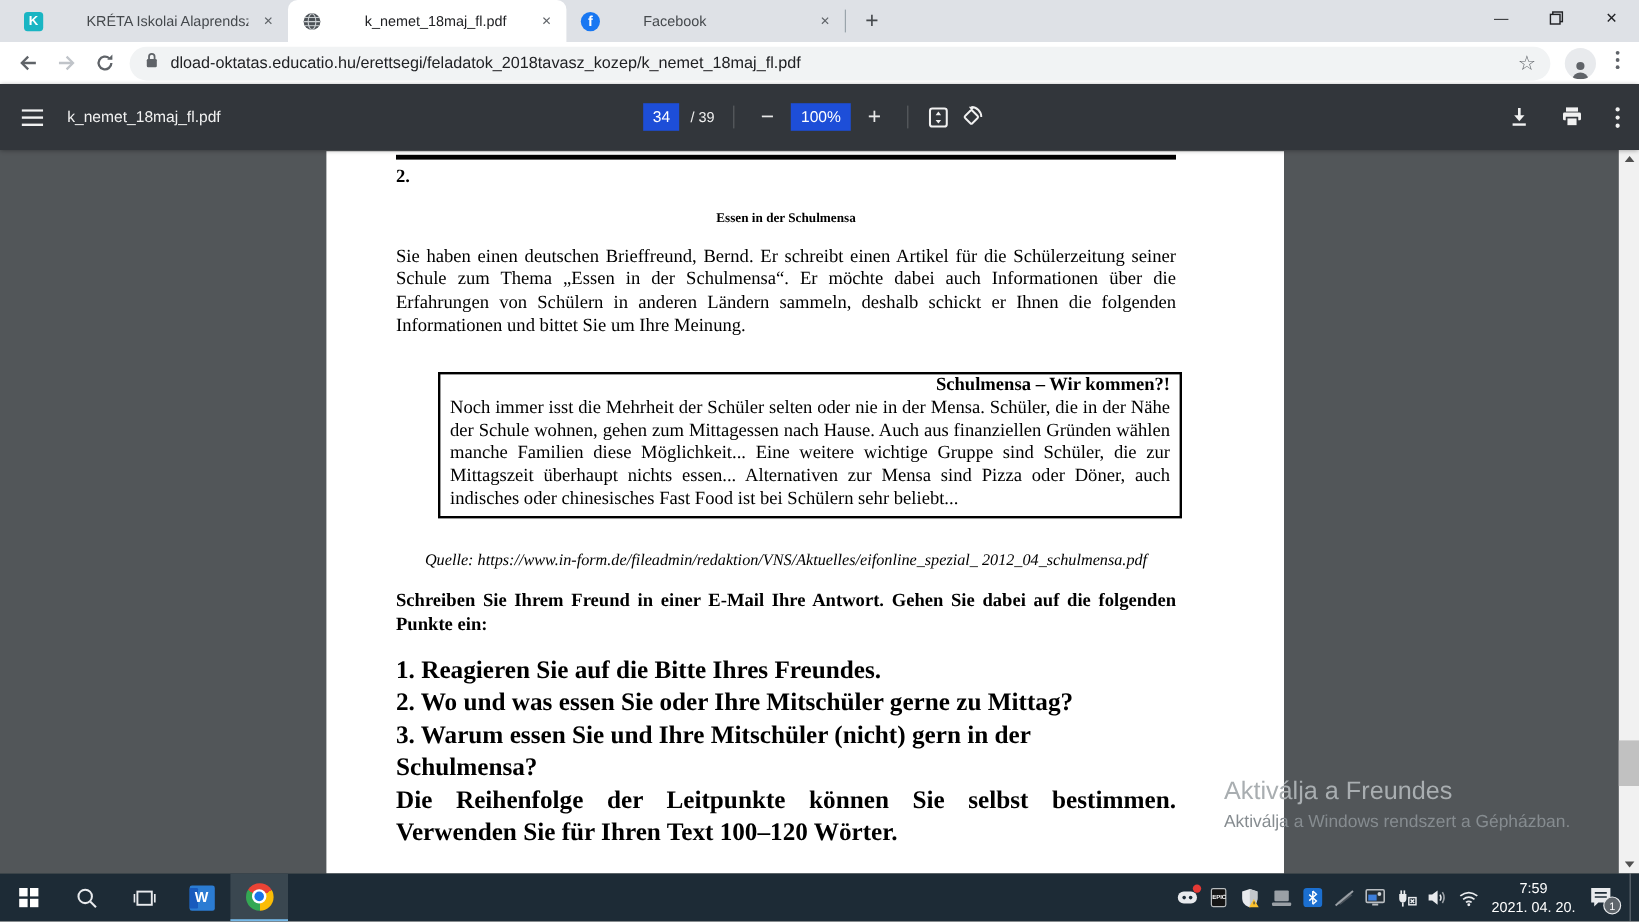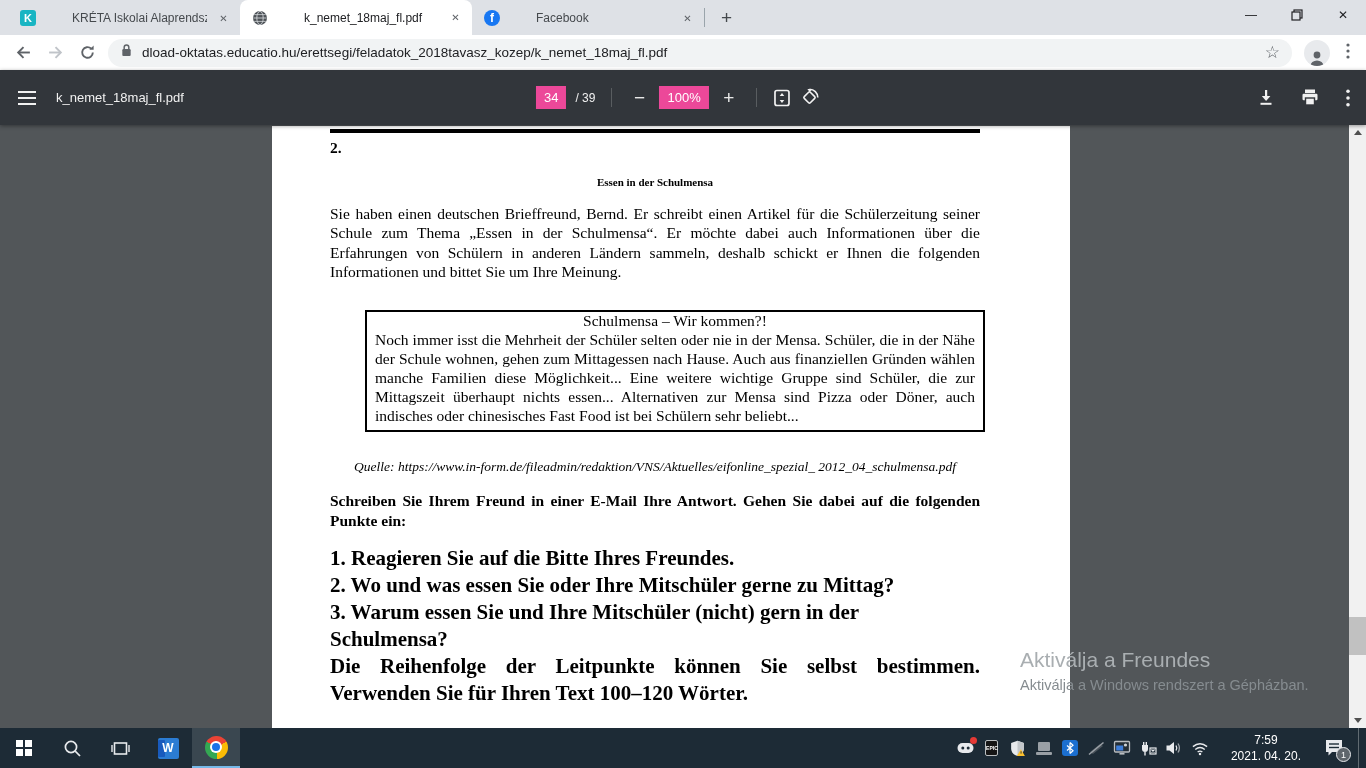--- a/index.html
+++ b/index.html
@@ -27,36 +27,36 @@
   .omnibox { flex:1; height:28px; background:#f1f3f4; border-radius:14px; display:flex; align-items:center; padding:0 12px; gap:9px; margin:0 4px; }
   .url { font-size:13.5px; color:#202124; flex:1; white-space:nowrap; overflow:hidden; }
   .star { color:#5f6368; font-size:17px; }
   .avatar { width:26px; height:26px; border-radius:50%; background:#e8eaed; display:flex; align-items:flex-end; justify-content:center; overflow:hidden; margin:0 6px; }
   .menudots { color:#5f6368; width:20px; text-align:center; }
 
   
   .pdfbar { height:55px; background:#32363b; display:flex; align-items:center; color:#f1f1f1; padding:0 18px; position:relative; z-index:3; box-shadow:0 1px 4px rgba(0,0,0,.4); }
   .fname { font-size:13px; margin-left:20px; }
   .pdfcenter { position:absolute; left:50%; transform:translateX(-52%); display:flex; align-items:center; gap:9px; }
-  .numbox { background:#ec4899; padding:4px 8px; font-size:13px; text-align:center; color:#fff; }
+  .numbox { background:#1d4ed8; padding:4px 8px; font-size:13px; text-align:center; color:#fff; }
   .pagecount { font-size:12px; }
   .sep-v { width:1px; height:19px; background:#5a5e61; margin:0 7px; }
   .zoombtn { font-size:19px; width:22px; text-align:center; color:#e8e8e8; }
   .pdfright { position:absolute; right:16px; display:flex; gap:27px; align-items:center; }
   .icnbtn { display:flex; align-items:center; justify-content:center; }
 
   
   .viewer { position:relative; height:603px; background:#525659; overflow:hidden; }
   .page { position:absolute; left:272px; top:1px; width:798px; height:602px; background:#fff; padding:3px 90px 0 58px; font-family:"Liberation Serif", serif; color:#000; }
   .rule { height:4px; background:#000; }
   .sec { font-weight:bold; font-size:15.5px; margin-top:6px; }
   .h1 { text-align:center; font-weight:bold; font-size:11px; margin-top:19px; }
   .para { text-align:justify; font-size:15.5px; line-height:1.25; margin-top:16px; }
   .srcbox { border:2px solid #000; margin:28px 0 0 35px; width:620px; padding:0 8px 5px; }
-  .btitle { text-align:center; font-weight:normal; font-size:15.5px; }
+  .btitle { text-align:right; font-weight:bold; font-size:15.5px; }
   .bbody { text-align:justify; font-size:15.5px; line-height:1.23; }
   .source { text-align:center; font-style:italic; font-size:13.5px; margin-top:27px; }
   .task { font-weight:bold; text-align:justify; font-size:15.5px; line-height:1.28; margin-top:16px; }
   .points { margin-top:15px; font-size:21px; line-height:1.28;font-weight:bold; }
   .pfooter { font-weight:bold; text-align:justify; font-size:21px; line-height:1.28; }
 
   .watermark { position:absolute; left:1020px; top:522px; pointer-events:none; line-height:1.25; }
   .wm1 { font-size:21px; color:#a9aeb1; }
   .wm2 { font-size:14.5px; color:#868c90; margin-top:3px;text-align:right; }
 
@@ -76,21 +76,21 @@
   .wordicon { width:21px; height:21px; background:#2b7cd3; border-radius:2px; position:relative; display:flex; align-items:center; justify-content:center; color:#fff; font-weight:bold; font-size:12px; }
   .wordicon::before { content:""; position:absolute; left:0; top:2px; bottom:2px; width:7px; background:#185abd; border-radius:1px; }
   .wordletter { position:relative; }
   .chromeicon { width:23px; height:23px; border-radius:50%; background:conic-gradient(#ea4335 0 60deg,#fbbc05 60deg 180deg,#34a853 180deg 300deg,#ea4335 300deg 360deg); display:flex; align-items:center; justify-content:center; }
   .chromering { width:12px; height:12px; border-radius:50%; background:#fff; display:flex; align-items:center; justify-content:center; }
   .chromecore { width:8.5px; height:8.5px; border-radius:50%; background:#1a73e8; }
   .tray { position:absolute; right:0; top:0; height:40px; display:flex; align-items:center; gap:8px; padding-right:3px; }
   .trayic { position:relative; display:flex; align-items:center; justify-content:center; width:18px; height:18px; }
   .badge-dot { position:absolute; right:-2px; top:-2px; width:7px; height:7px; border-radius:50%; background:#e53935; }
   .epicbox { width:13px; height:16px; background:#151515; border:1px solid #b9bdbf; border-radius:2px; color:#fff; font-size:5px; font-weight:bold; display:flex; align-items:center; justify-content:center; }
-  .clock { text-align:center; color:#fff; font-size:12px; line-height:1.35; margin:0 14px; }
+  .clock { text-align:center; color:#fff; font-size:12px; line-height:1.35; margin:0 2px; }
   .acwrap { position:relative; width:22px; height:20px; }
   .acbadge { position:absolute; right:-6px; bottom:-4px; width:15px; height:15px; border-radius:50%; background:#5f666c; border:1.5px solid #e8eaed; color:#fff; font-size:9px; display:flex; align-items:center; justify-content:center; }
   .showdesk { width:5px; height:40px; border-left:1px solid rgba(255,255,255,.3); margin-left:5px; }
 </style>
 </head>
 <body>
 
 <div id="screen">
 
   <div class="tabstrip">

